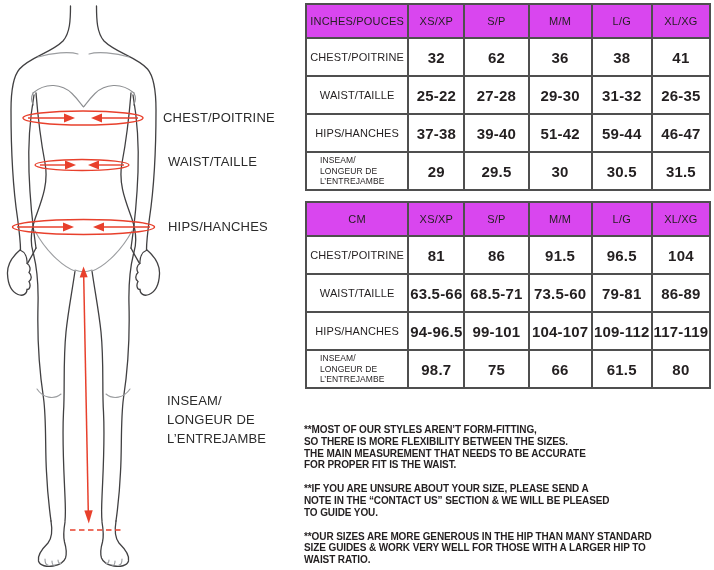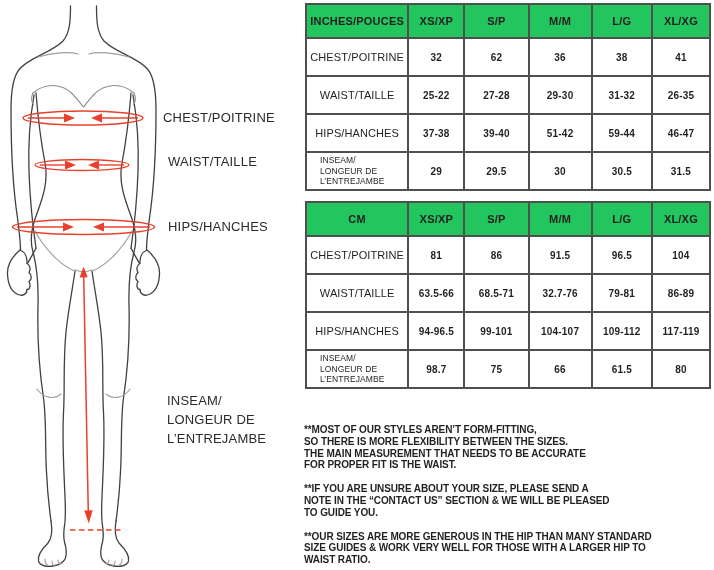--- a/index.html
+++ b/index.html
@@ -20,26 +20,26 @@
   .tables-wrap { position:absolute; left:305px; top:3px; width:406px; }
   table.size-table {
     border-collapse:collapse; table-layout:fixed; width:406px;
     margin:0 0 10px 0;
   }
   table.size-table th, table.size-table td {
     border:2px solid #4f4f4f; text-align:center; vertical-align:middle;
     padding:0; color:#231f20; overflow:hidden;
   }
   table.size-table thead th {
-    background:#22c55e; height:32px; font-weight:700; font-size:11px;
+    background:#d946ef; height:32px; font-weight:400; font-size:11px;
     letter-spacing:0.2px;
   }
   table.size-table td { height:36px; background:#ffffff; }
   td.rowlabel { font-size:11px; font-weight:400; letter-spacing:0.1px; }
-  td.val { font-size:10px; font-weight:700; letter-spacing:0.2px; }
+  td.val { font-size:15px; font-weight:700; letter-spacing:0.2px; }
   tr.inseam-row td.rowlabel {
     font-size:8.5px; line-height:10.5px; text-align:left; padding-left:13px;
     white-space:pre-line; font-weight:400;
   }
 
   .notes { position:absolute; left:304px; top:424px; width:412px; }
   .note {
     font-size:10px; font-weight:700; line-height:11.8px; color:#231f20;
     white-space:pre-line; margin:0 0 12px 0; letter-spacing:-0.1px;
   }
@@ -216,21 +216,21 @@
           <td class="val">81</td>
           <td class="val">86</td>
           <td class="val">91.5</td>
           <td class="val">96.5</td>
           <td class="val">104</td>
         </tr>
         <tr>
           <td class="rowlabel">WAIST/TAILLE</td>
           <td class="val">63.5-66</td>
           <td class="val">68.5-71</td>
-          <td class="val">32.7-76</td>
+          <td class="val">73.5-60</td>
           <td class="val">79-81</td>
           <td class="val">86-89</td>
         </tr>
         <tr>
           <td class="rowlabel">HIPS/HANCHES</td>
           <td class="val">94-96.5</td>
           <td class="val">99-101</td>
           <td class="val">104-107</td>
           <td class="val">109-112</td>
           <td class="val">117-119</td>

